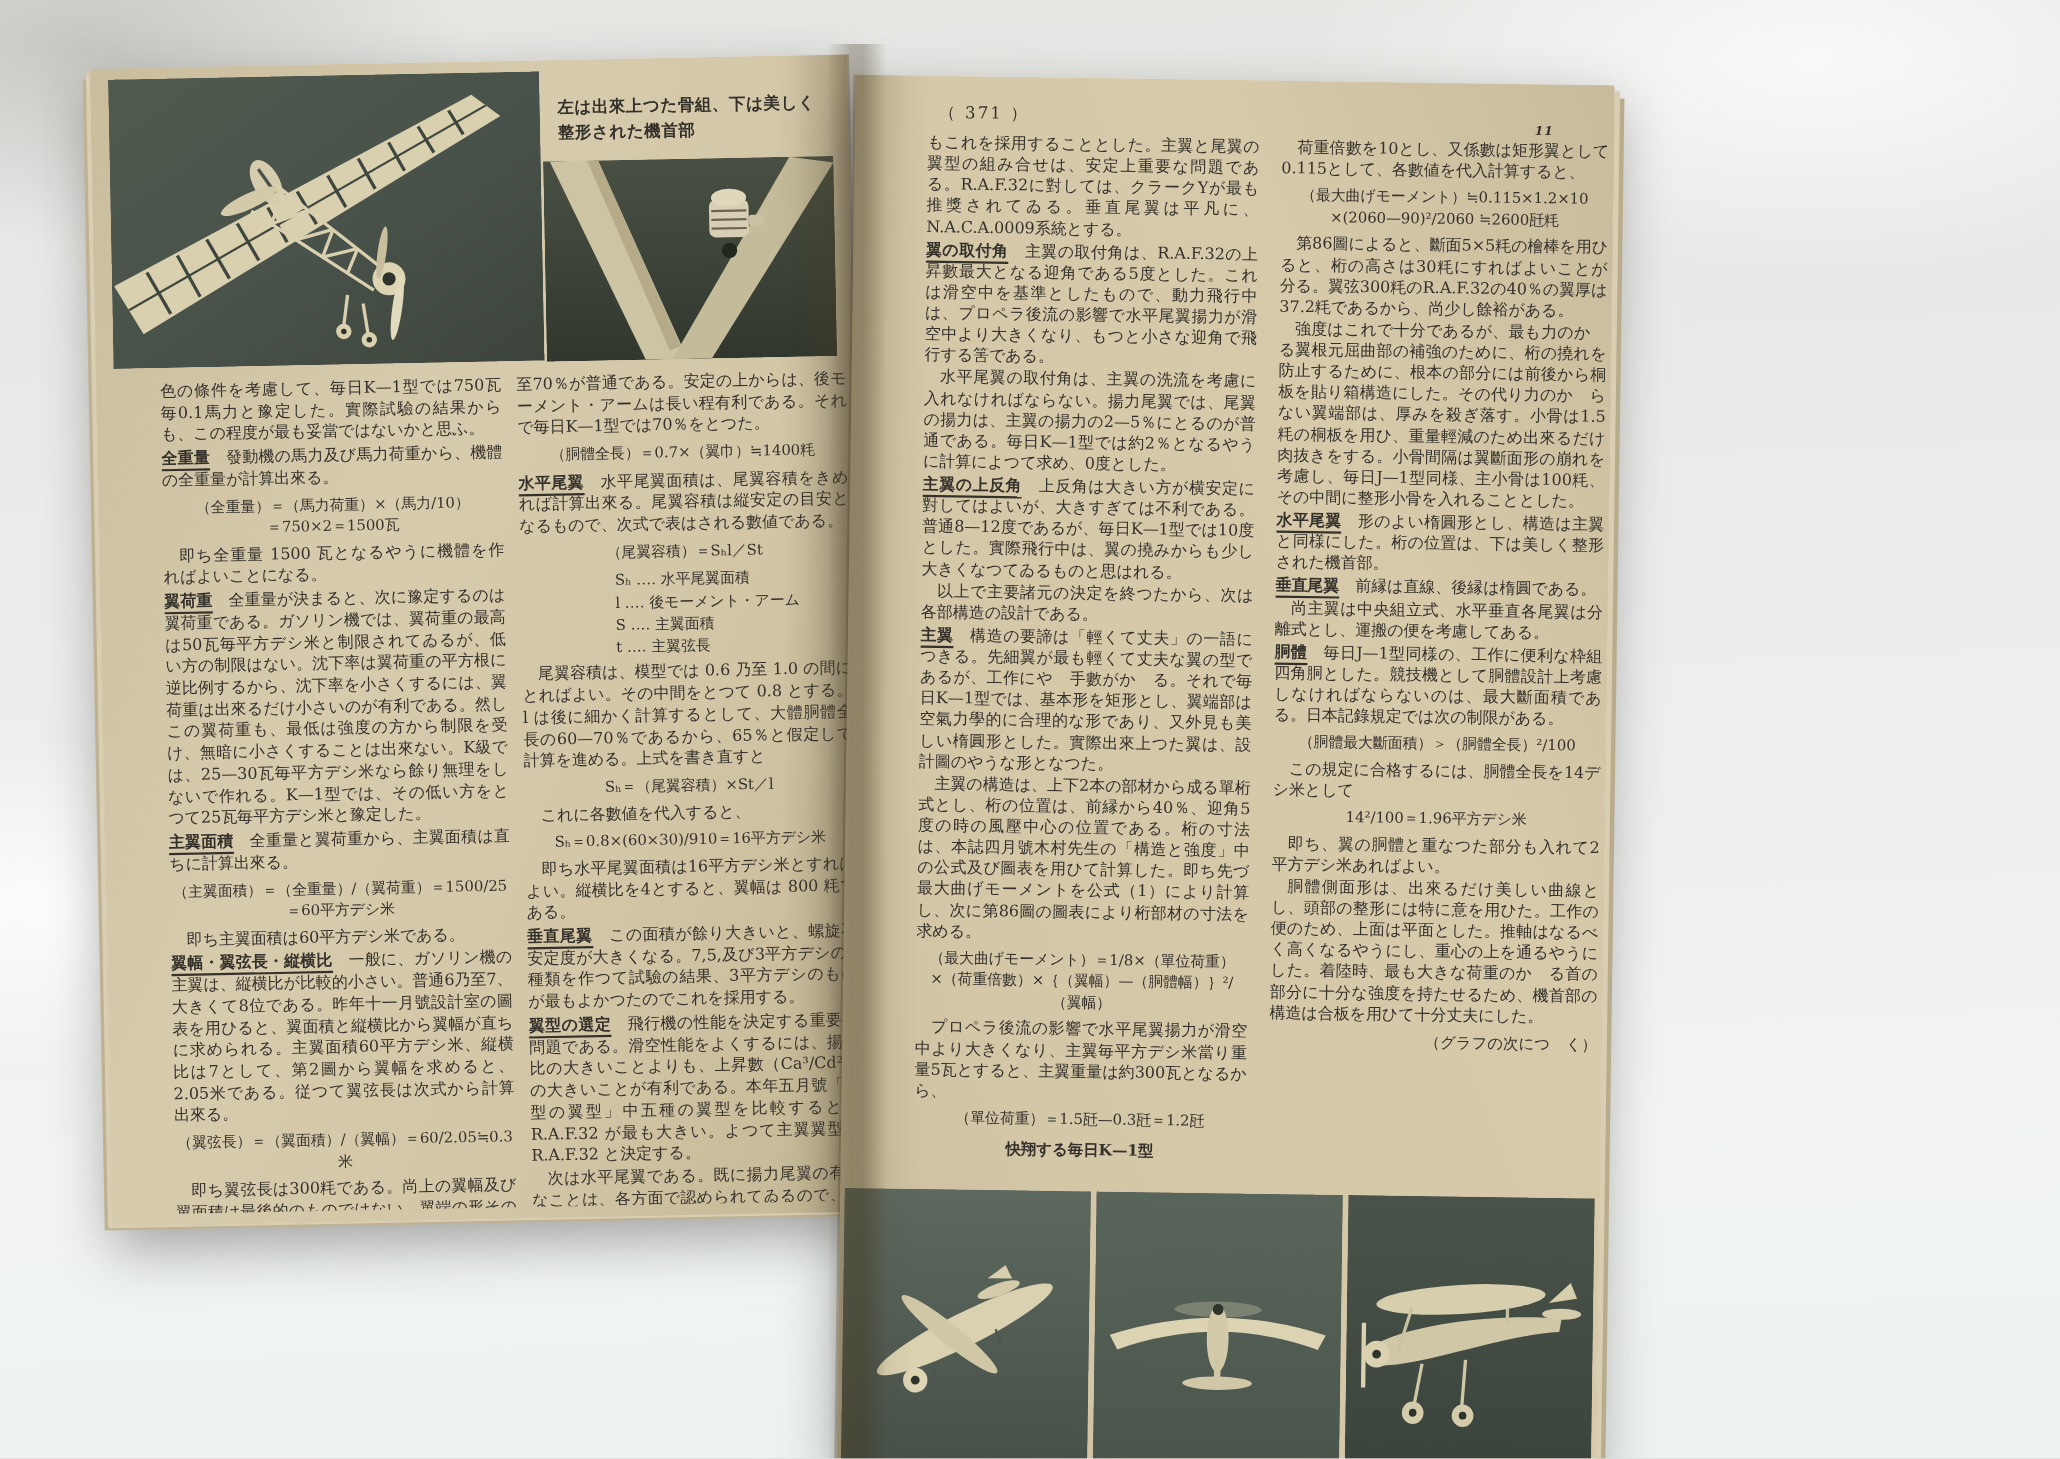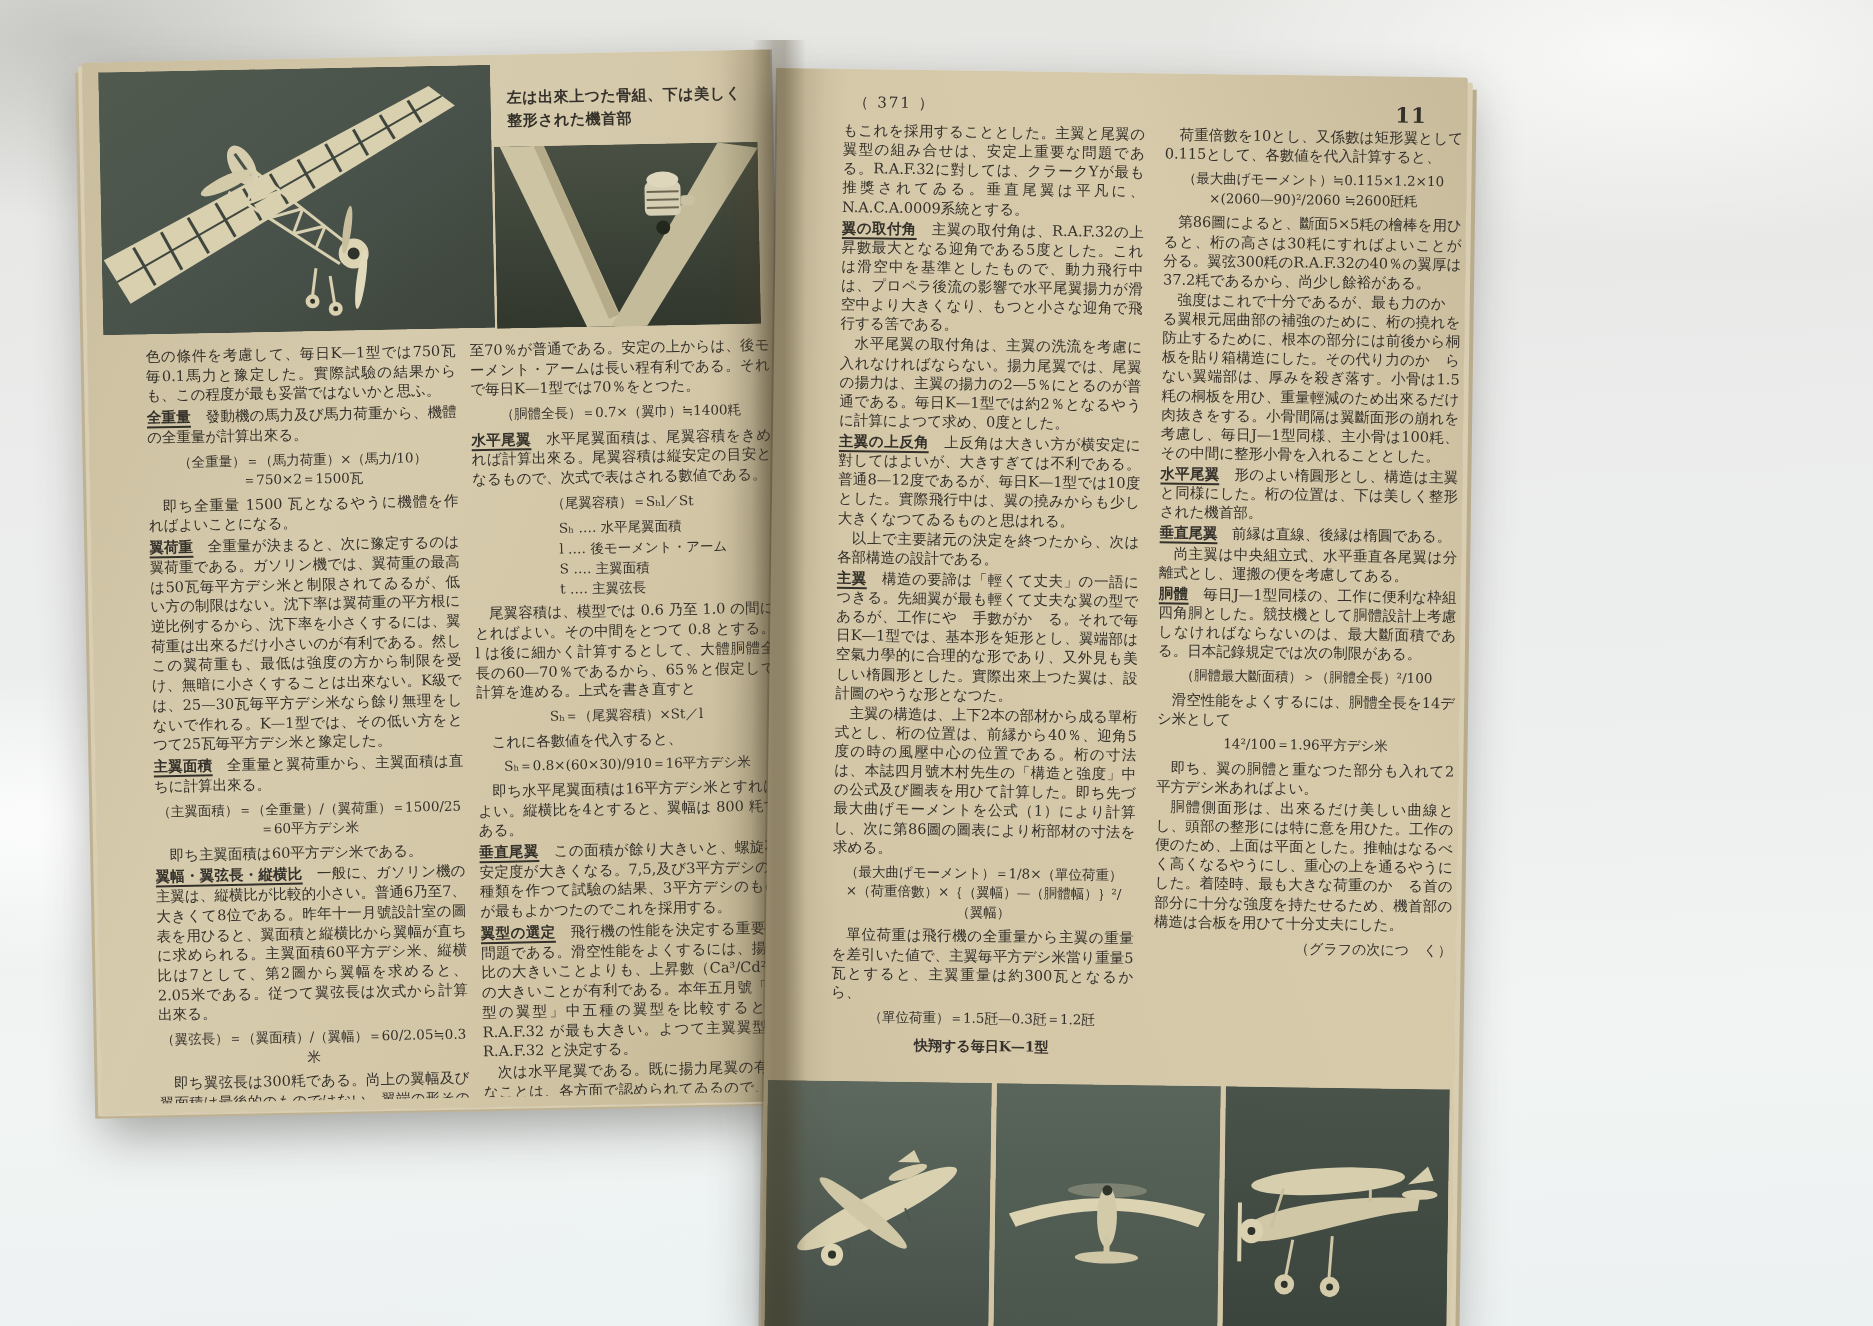--- a/index.html
+++ b/index.html
@@ -39,21 +39,21 @@
   .para{margin:0 0 1px 0;}
   .ind{text-indent:1em;}
   .cont{text-indent:0;}
   .head{text-indent:0;}
   .lead{font-weight:bold;border-bottom:2px solid #34302a;padding-bottom:1px;}
   .formula{margin:5px 0 5px 0;text-align:center;font-size:13.5px;line-height:1.45;}
   .deflist{margin:2px 0 4px 0;padding-left:86px;font-size:13.5px;line-height:1.5;text-align:left;}
   .pcap{margin-top:8px;text-align:center;font-weight:bold;font-size:14px;}
   .pnote{margin-top:6px;text-align:right;font-size:14px;}
   .folio-mark{position:absolute;left:76px;top:24px;font-size:15px;letter-spacing:2px;}
-  .page-num{position:absolute;left:618px;top:26px;font-size:21px;font-weight:bold;letter-spacing:1px;}
+  .page-num{position:absolute;left:618px;top:36px;font-size:11px;font-weight:bold;letter-spacing:1px;font-style:italic;}
   .photo-strip{position:absolute;left:4px;top:1012px;width:682px;height:250px;display:flex;gap:5px;z-index:3;}
   .bphoto{position:relative;flex:1 1 0;box-shadow:inset 0 0 26px rgba(0,0,0,.3);}
 </style>
 </head>
 <body>
 
 <div id="stage">
 
   <div class="page page-left">
 
@@ -198,42 +198,42 @@
         <p class="para head"><span class="lead">翼の取付角</span>　<span class="ptext">主翼の取付角は、R.A.F.32の上昇數最大となる迎角である5度とした。これは滑空中を基準としたもので、動力飛行中は、プロペラ後流の影響で水平尾翼揚力が滑空中より大きくなり、もつと小さな迎角で飛行する筈である。</span></p>
         <p class="para ind"><span class="ptext">水平尾翼の取付角は、主翼の洗流を考慮に入れなければならない。揚力尾翼では、尾翼の揚力は、主翼の揚力の2—5％にとるのが普通である。毎日K—1型では約2％となるやうに計算によつて求め、0度とした。</span></p>
         <p class="para head"><span class="lead">主翼の上反角</span>　<span class="ptext">上反角は大きい方が横安定に對してはよいが、大きすぎては不利である。普通8—12度であるが、毎日K—1型では10度とした。實際飛行中は、翼の撓みからも少し大きくなつてゐるものと思はれる。</span></p>
         <p class="para ind"><span class="ptext">以上で主要諸元の決定を終つたから、次は各部構造の設計である。</span></p>
         <p class="para head"><span class="lead">主翼</span>　<span class="ptext">構造の要諦は「輕くて丈夫」の一語につきる。先細翼が最も輕くて丈夫な翼の型であるが、工作にやゝ手數がかゝる。それで毎日K—1型では、基本形を矩形とし、翼端部は空氣力學的に合理的な形であり、又外見も美しい楕圓形とした。實際出來上つた翼は、設計圖のやうな形となつた。</span></p>
         <p class="para ind"><span class="ptext">主翼の構造は、上下2本の部材から成る單桁式とし、桁の位置は、前縁から40％、迎角5度の時の風壓中心の位置である。桁の寸法は、本誌四月號木村先生の「構造と強度」中の公式及び圖表を用ひて計算した。即ち先づ最大曲げモーメントを公式（1）により計算し、次に第86圖の圖表により桁部材の寸法を求める。</span></p>
         <div class="formula">
           <div class="fline">（最大曲げモーメント）＝1/8×（單位荷重）</div>
           <div class="fline">×（荷重倍數）×｛（翼幅）—（胴體幅）｝²/（翼幅）</div>
         </div>
-        <p class="para ind"><span class="ptext">單位荷重は飛行機の全重量から主翼の重量を差引いた値で、主翼毎平方デシ米當り重量5瓦とすると、主翼重量は約300瓦となるから、</span></p>
+        <p class="para ind"><span class="ptext">プロペラ後流の影響で水平尾翼揚力が滑空中より大きくなり、主翼毎平方デシ米當り重量5瓦とすると、主翼重量は約300瓦となるから、</span></p>
         <div class="formula">
           <div class="fline">（單位荷重）＝1.5瓩—0.3瓩＝1.2瓩</div>
         </div>
         <div class="pcap">快翔する毎日K—1型</div>
       </div>
     <div class="col col-r2">
         <p class="para ind"><span class="ptext">荷重倍數を10とし、又係數は矩形翼として0.115として、各數値を代入計算すると、</span></p>
         <div class="formula">
           <div class="fline">（最大曲げモーメント）≒0.115×1.2×10</div>
           <div class="fline">×(2060—90)²/2060 ≒2600瓩粍</div>
         </div>
         <p class="para ind"><span class="ptext">第86圖によると、斷面5×5粍の檜棒を用ひると、桁の高さは30粍にすればよいことが分る。翼弦300粍のR.A.F.32の40％の翼厚は37.2粍であるから、尚少し餘裕がある。</span></p>
         <p class="para ind"><span class="ptext">強度はこれで十分であるが、最も力のかゝる翼根元屈曲部の補強のために、桁の撓れを防止するために、根本の部分には前後から桐板を貼り箱構造にした。その代り力のかゝらない翼端部は、厚みを殺ぎ落す。小骨は1.5粍の桐板を用ひ、重量輕減のため出來るだけ肉抜きをする。小骨間隔は翼斷面形の崩れを考慮し、毎日J—1型同様、主小骨は100粍、その中間に整形小骨を入れることとした。</span></p>
         <p class="para head"><span class="lead">水平尾翼</span>　<span class="ptext">形のよい楕圓形とし、構造は主翼と同様にした。桁の位置は、下は美しく整形された機首部。</span></p>
         <p class="para head"><span class="lead">垂直尾翼</span>　<span class="ptext">前縁は直線、後縁は楕圓である。</span></p>
         <p class="para ind"><span class="ptext">尚主翼は中央組立式、水平垂直各尾翼は分離式とし、運搬の便を考慮してある。</span></p>
         <p class="para head"><span class="lead">胴體</span>　<span class="ptext">毎日J—1型同様の、工作に便利な枠組四角胴とした。競技機として胴體設計上考慮しなければならないのは、最大斷面積である。日本記錄規定では次の制限がある。</span></p>
         <div class="formula">
           <div class="fline">（胴體最大斷面積）＞（胴體全長）²/100</div>
         </div>
-        <p class="para ind"><span class="ptext">滑空性能をよくするには、胴體全長を14デシ米として</span></p>
+        <p class="para ind"><span class="ptext">この規定に合格するには、胴體全長を14デシ米として</span></p>
         <div class="formula">
           <div class="fline">14²/100＝1.96平方デシ米</div>
         </div>
         <p class="para ind"><span class="ptext">即ち、翼の胴體と重なつた部分も入れて2平方デシ米あればよい。</span></p>
         <p class="para ind"><span class="ptext">胴體側面形は、出來るだけ美しい曲線とし、頭部の整形には特に意を用ひた。工作の便のため、上面は平面とした。推軸はなるべく高くなるやうにし、重心の上を通るやうにした。着陸時、最も大きな荷重のかゝる首の部分に十分な強度を持たせるため、機首部の構造は合板を用ひて十分丈夫にした。</span></p>
         <div class="pnote">（グラフの次につゞく）</div>
       </div>
 
     <div class="photo-strip">
       <div class="bphoto">

